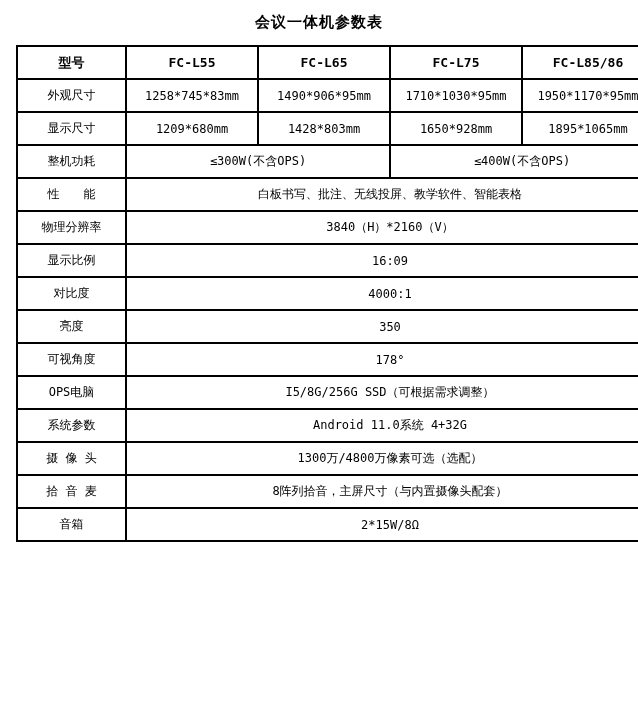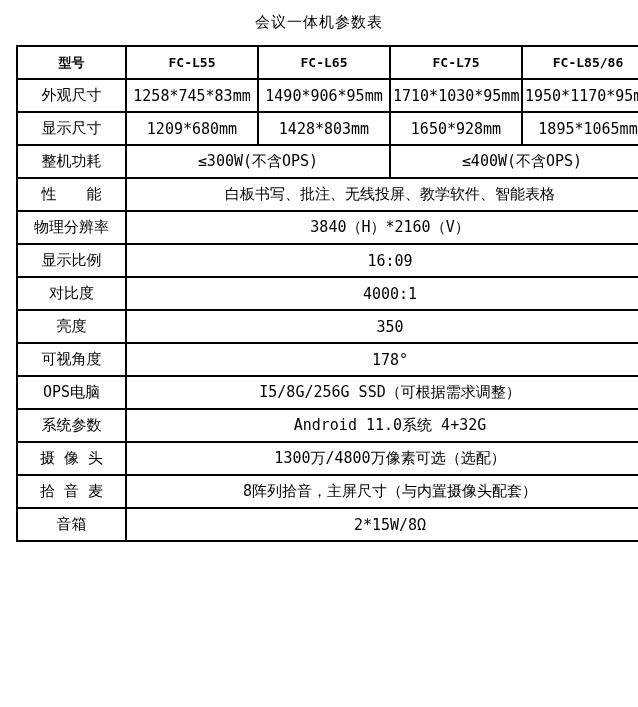--- a/index.html
+++ b/index.html
@@ -15,36 +15,36 @@
     font-family: "DejaVu Sans Mono", "DejaVu Sans", sans-serif;
     box-sizing: border-box;
     overflow: hidden;
   }
   .title {
     height: 45px;
     display: flex;
     align-items: center;
     justify-content: center;
     font-size: 15px;
-    font-weight: normal;
+    font-weight: bold;
     letter-spacing: 1px;
     border-radius: 15px;
   }
   table.spec {
     border-collapse: collapse;
     width: 637px;
     table-layout: fixed;
     margin-left: 16px;
   }
   table.spec td {
     border: 2px solid #000000;
     height: 31px;
     text-align: center;
     vertical-align: middle;
-    font-size: 15px;
+    font-size: 12px;
     padding: 0 2px;
     overflow: hidden;
     white-space: nowrap;
   }
   table.spec td.hdr {
     font-weight: bold;
     font-size: 13px;
   }
   col.c0 { width: 109px; }
   col.c1 { width: 132px; }

